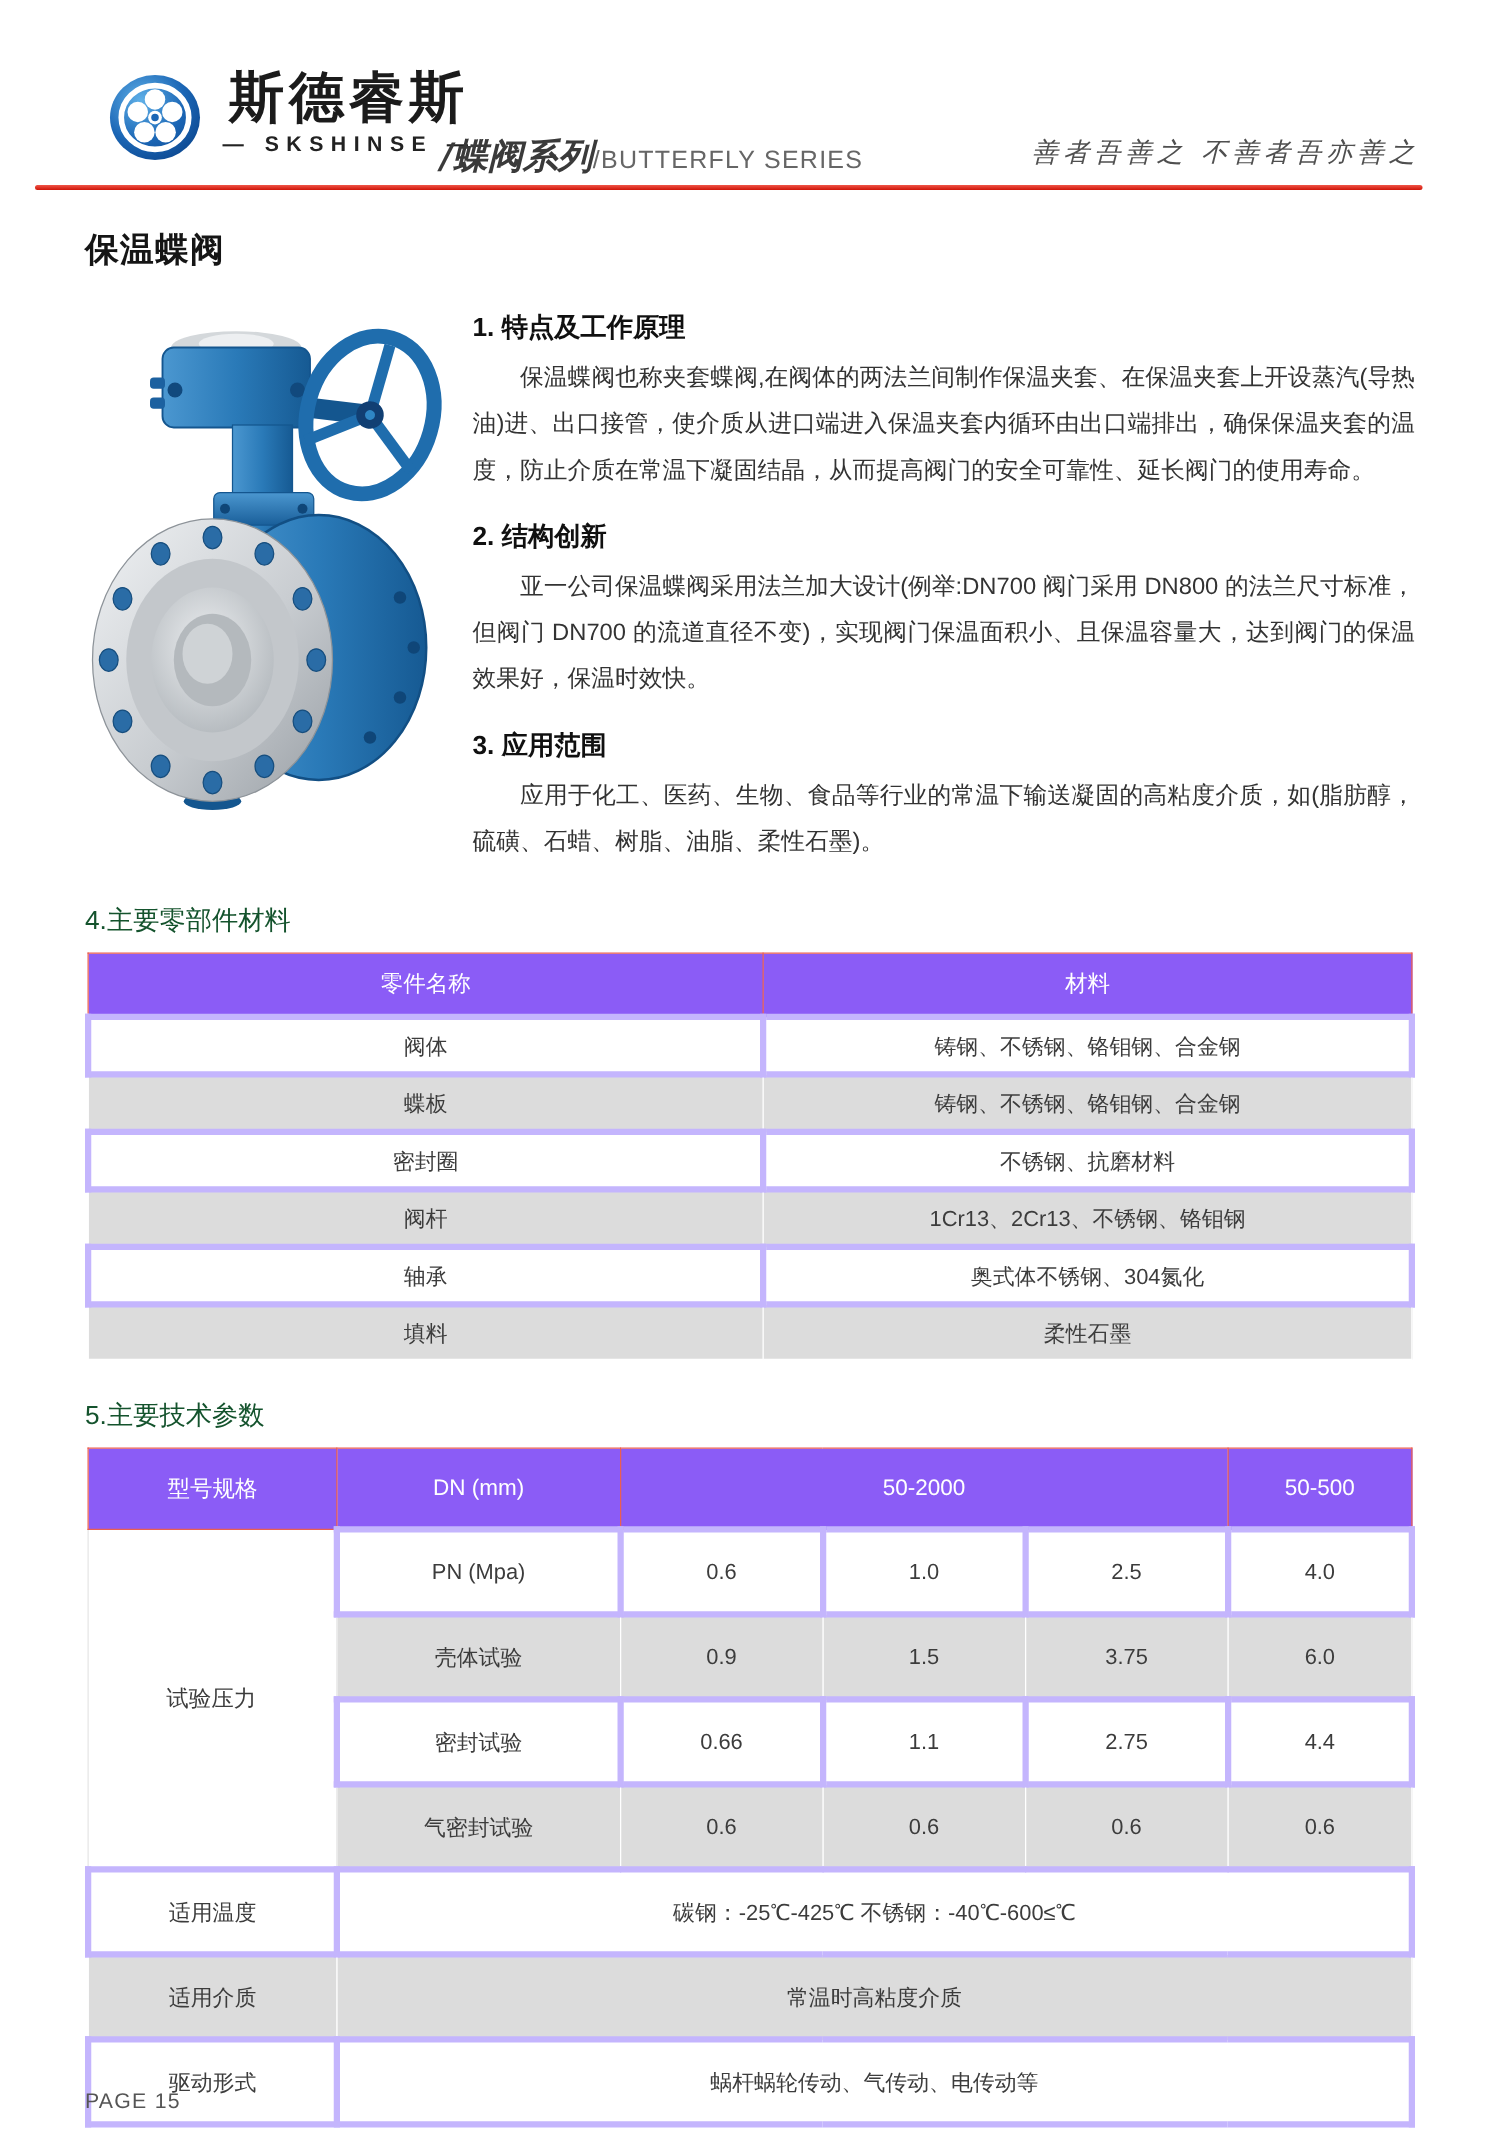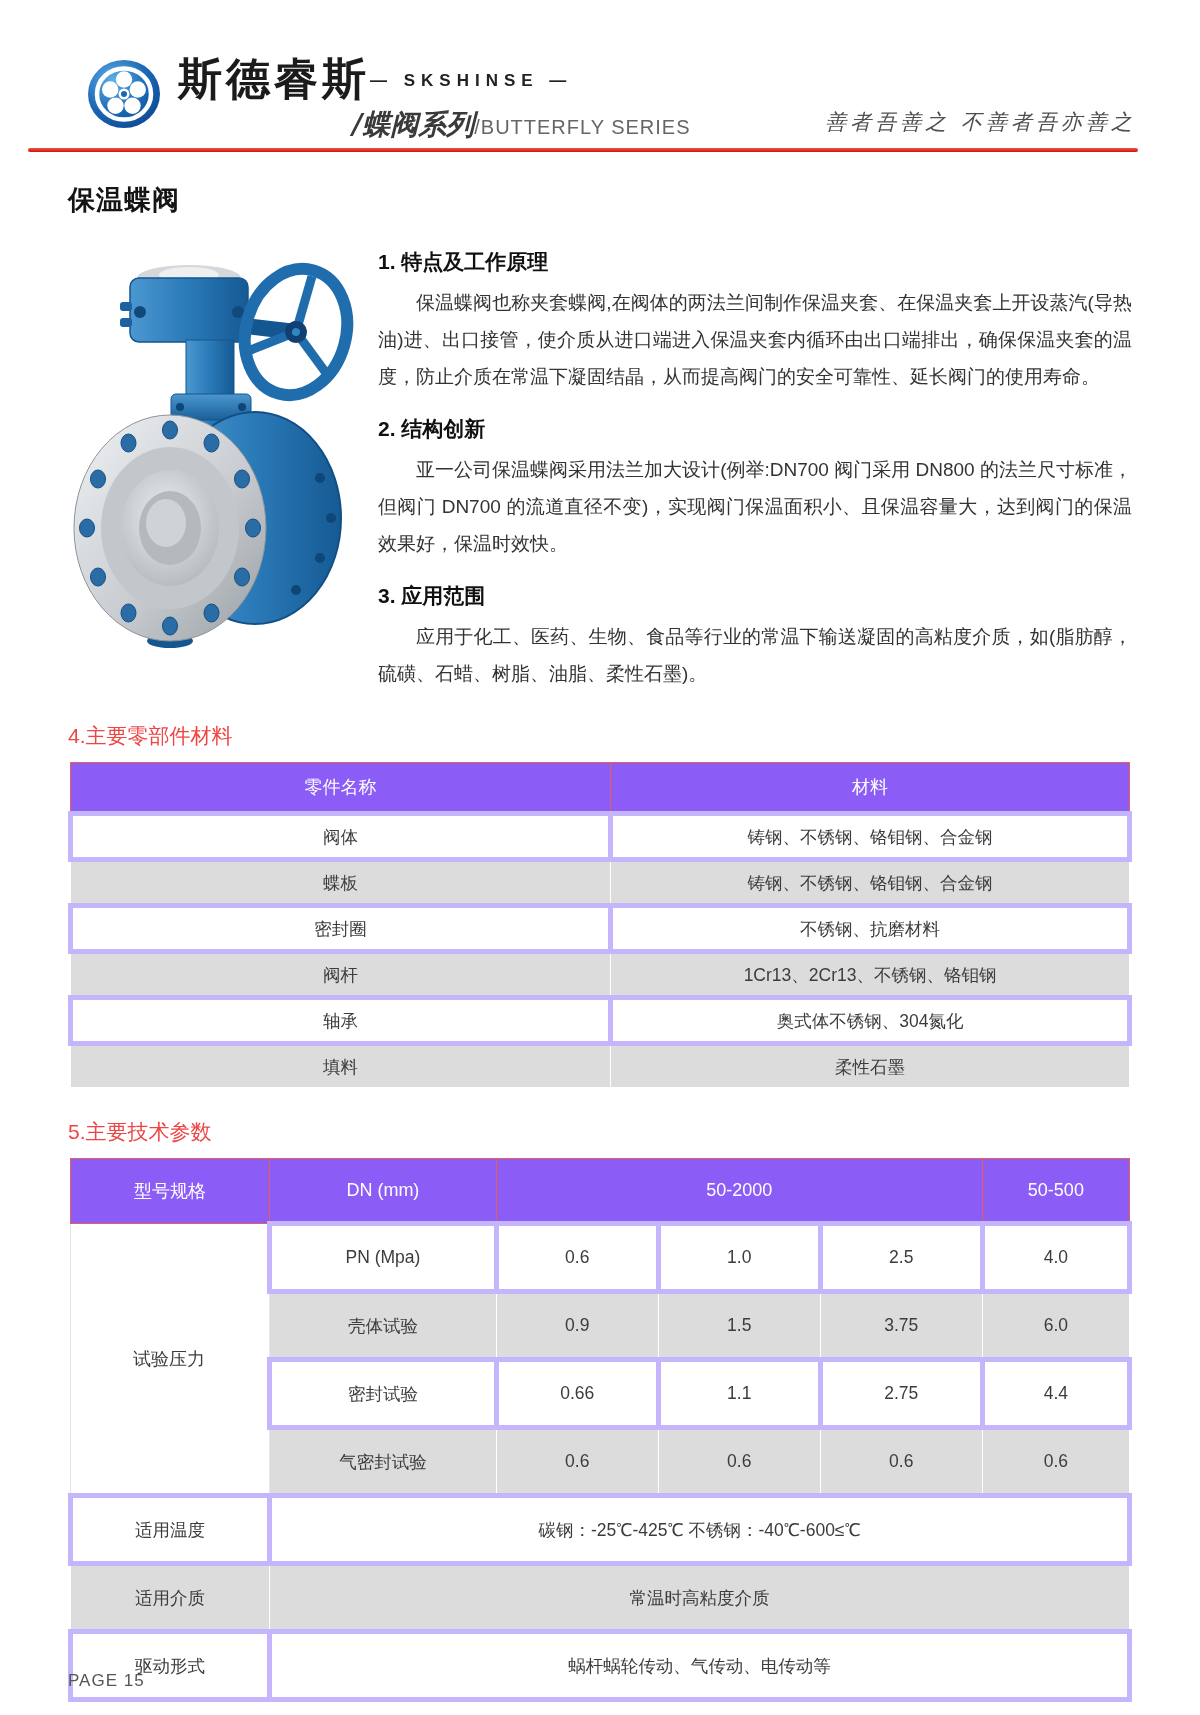--- a/index.html
+++ b/index.html
@@ -5,42 +5,42 @@
   html,body { margin:0; padding:0; }
   body {
     width:1200px; height:1715px; position:relative;
     background:#ffffff; color:#333;
     font-family:"Liberation Sans", sans-serif;
     overflow:hidden;
   }
   
   .topbar { position:relative; height:152px; }
   .logo-wrap { position:absolute; left:86px; top:56px; display:flex; align-items:flex-start; gap:16px; }
-  .brand-txt { display:flex; align-items:center; }
+  .brand-txt { display:flex; flex-direction:column; align-items:center; }
   .brand-cn { font-size:44px; font-weight:bold; color:#1b1b1b; letter-spacing:4px; line-height:1.05; }
   .brand-en { font-size:17px; font-weight:bold; color:#222; letter-spacing:6px; margin-top:4px; }
   .series { position:absolute; left:352px; bottom:8px; white-space:nowrap; }
   .series-cn { font-family:"DejaVu Serif", serif; font-style:italic; font-weight:bold; font-size:28px; color:#3a3a3a; }
   .series-en { font-size:20px; color:#666; letter-spacing:1px; }
   .motto { position:absolute; right:64px; bottom:16px; font-family:"DejaVu Serif", serif; font-style:italic;
            font-size:21px; color:#4f4f4f; letter-spacing:4px; white-space:nowrap; }
   .red-rule { position:absolute; left:28px; right:62px; bottom:0; height:4px;
               background:linear-gradient(180deg,#f05447,#cf1508); border-radius:2px; }
   
   .title-block { margin:30px 0 0 68px; }
   .title-cn { font-size:27px; font-weight:bold; color:#151515; letter-spacing:1px; }
   .title-en { font-size:19px; color:#222; margin-top:7px; }
   
   .content-row { display:flex; margin:10px 0 0 68px; width:1064px; }
   .valve-fig { width:308px; flex:none; }
   .text-col { flex:1; padding-left:2px; }
   .sec-h { font-size:21px; font-weight:bold; color:#101010; margin:20px 0 8px 0; }
   .sec-p { font-size:19px; line-height:37px; color:#333; text-align:justify; text-indent:2em; margin:0; }
   
-  .tbl-heading { margin:30px 0 12px 68px; font-size:21px; color:#ef4444; }
+  .tbl-heading { margin:30px 0 12px 68px; font-size:21px; color:#14532d; }
   table { border-collapse:collapse; margin-left:68px; width:1064px; table-layout:fixed; }
   th { background:#8b5cf6; color:#ffffff; font-weight:normal; font-size:18px;
        border:1px solid #ea5e52; }
   td { text-align:center; font-size:17.5px; color:#3c3c3c; padding:0 8px; }
   tr.w td { background:#ffffff; border:5px solid #c4b5fd; }
   tr.g td { background:#dcdcdc; border:1px solid #ffffff; }
   td.group { background:#ffffff !important; border:1px solid #e6e6e6 !important; font-size:18px; }
   .mat th { height:46px; }
   .mat td { height:41px; }
   .params th { height:60px; }

